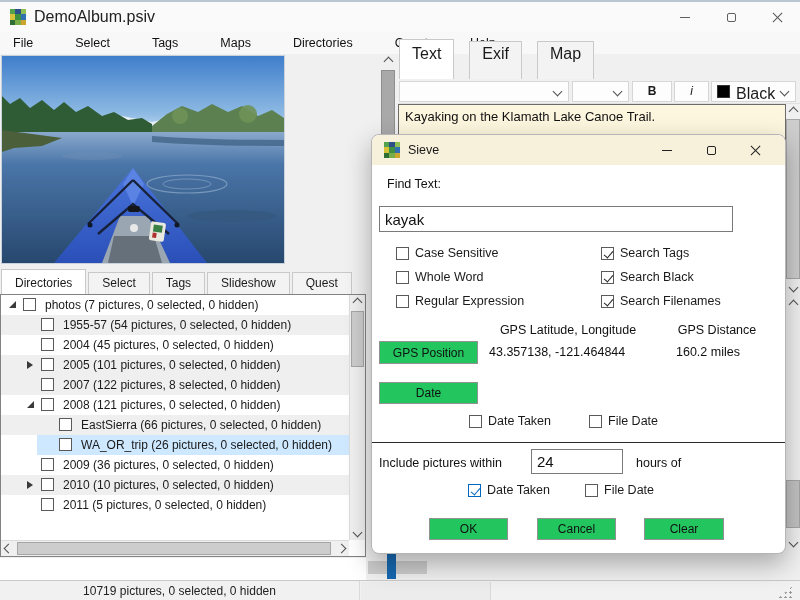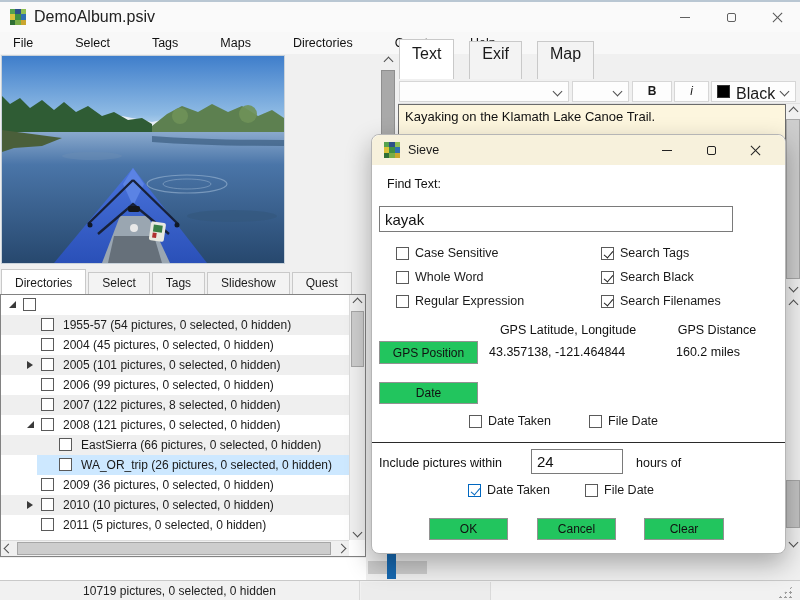--- a/index.html
+++ b/index.html
@@ -256,37 +256,34 @@
       <div class="ltab">Select</div>
       <div class="ltab">Tags</div>
       <div class="ltab">Slideshow</div>
       <div class="ltab">Quest</div>
     </div>
   <div class="tree-panel">
     <div class="tree-rows" id="tree-rows">
         <div class="tree-row">
           <span class="exp exp-expanded" style="left: 8px;"></span>
           <span class="cb" style="left: 22px; top: 3px;"></span>
+          <span class="tree-label" style="left: 44px;">photos (7 pictures, 0 selected, 0 hidden)</span>
         </div>
         <div class="tree-row shaded">
           <span class="cb" style="left: 40px; top: 3px;"></span>
           <span class="tree-label" style="left: 62px;">1955-57 (54 pictures, 0 selected, 0 hidden)</span>
         </div>
         <div class="tree-row">
           <span class="cb" style="left: 40px; top: 3px;"></span>
           <span class="tree-label" style="left: 62px;">2004 (45 pictures, 0 selected, 0 hidden)</span>
         </div>
         <div class="tree-row shaded">
           <span class="exp exp-collapsed" style="left: 26px;"></span>
           <span class="cb" style="left: 40px; top: 3px;"></span>
           <span class="tree-label" style="left: 62px;">2005 (101 pictures, 0 selected, 0 hidden)</span>
-        </div>
-        <div class="tree-row">
-          <span class="cb" style="left: 40px; top: 3px;"></span>
-          <span class="tree-label" style="left: 62px;">2006 (99 pictures, 0 selected, 0 hidden)</span>
         </div>
         <div class="tree-row shaded">
           <span class="cb" style="left: 40px; top: 3px;"></span>
           <span class="tree-label" style="left: 62px;">2007 (122 pictures, 8 selected, 0 hidden)</span>
         </div>
         <div class="tree-row">
           <span class="exp exp-expanded" style="left: 26px;"></span>
           <span class="cb" style="left: 40px; top: 3px;"></span>
           <span class="tree-label" style="left: 62px;">2008 (121 pictures, 0 selected, 0 hidden)</span>
         </div>

